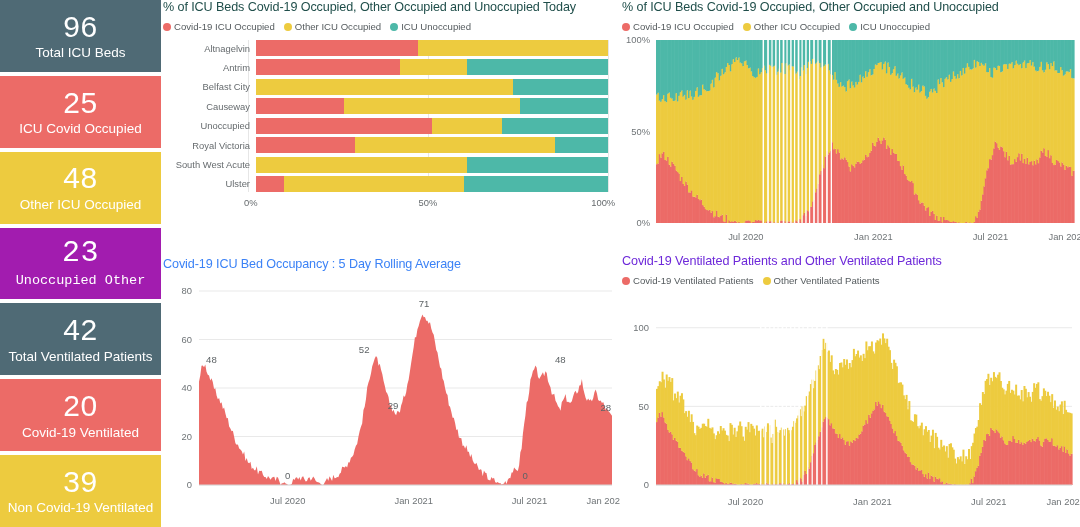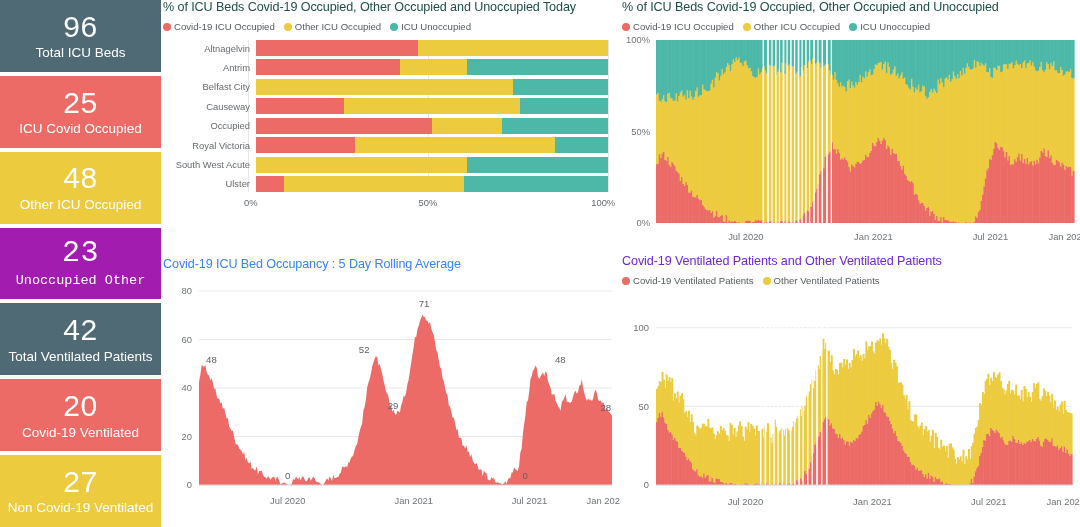--- a/index.html
+++ b/index.html
@@ -82,21 +82,21 @@
       </div>
       <div class="kpi" style="background: rgb(79, 106, 117);">
         <div class="kpi-value">42</div>
         <div class="kpi-label">Total Ventilated Patients</div>
       </div>
       <div class="kpi" style="background: rgb(236, 107, 103);">
         <div class="kpi-value">20</div>
         <div class="kpi-label">Covid-19 Ventilated</div>
       </div>
       <div class="kpi" style="background: rgb(237, 203, 63);">
-        <div class="kpi-value">27</div>
+        <div class="kpi-value">39</div>
         <div class="kpi-label">Non Covid-19 Ventilated</div>
       </div>
     </div>
 
   <div class="panel" id="p-tl">
     <div class="panel-title" style="color:#1F4E4A">% of ICU Beds Covid-19 Occupied, Other Occupied and Unoccupied Today</div>
     <div class="legend" id="lg-tl">
         <span class="legend-item">
           <span class="dot" style="background: rgb(236, 107, 103);"></span>
           <span>Covid-19 ICU Occupied</span>
@@ -141,21 +141,21 @@
           </div>
           <div class="hrow">
             <div class="hrow-label">Causeway</div>
             <div class="hrow-track">
               <div class="seg" style="width: 25%; background: rgb(236, 107, 103);"></div>
               <div class="seg" style="width: 50%; background: rgb(237, 203, 63);"></div>
               <div class="seg" style="width: 25%; background: rgb(77, 184, 168);"></div>
             </div>
           </div>
           <div class="hrow">
-            <div class="hrow-label">Occupied</div>
+            <div class="hrow-label">Unoccupied</div>
             <div class="hrow-track">
               <div class="seg" style="width: 50%; background: rgb(236, 107, 103);"></div>
               <div class="seg" style="width: 20%; background: rgb(237, 203, 63);"></div>
               <div class="seg" style="width: 30%; background: rgb(77, 184, 168);"></div>
             </div>
           </div>
           <div class="hrow">
             <div class="hrow-label">Royal Victoria</div>
             <div class="hrow-track">
               <div class="seg" style="width: 28%; background: rgb(236, 107, 103);"></div>

